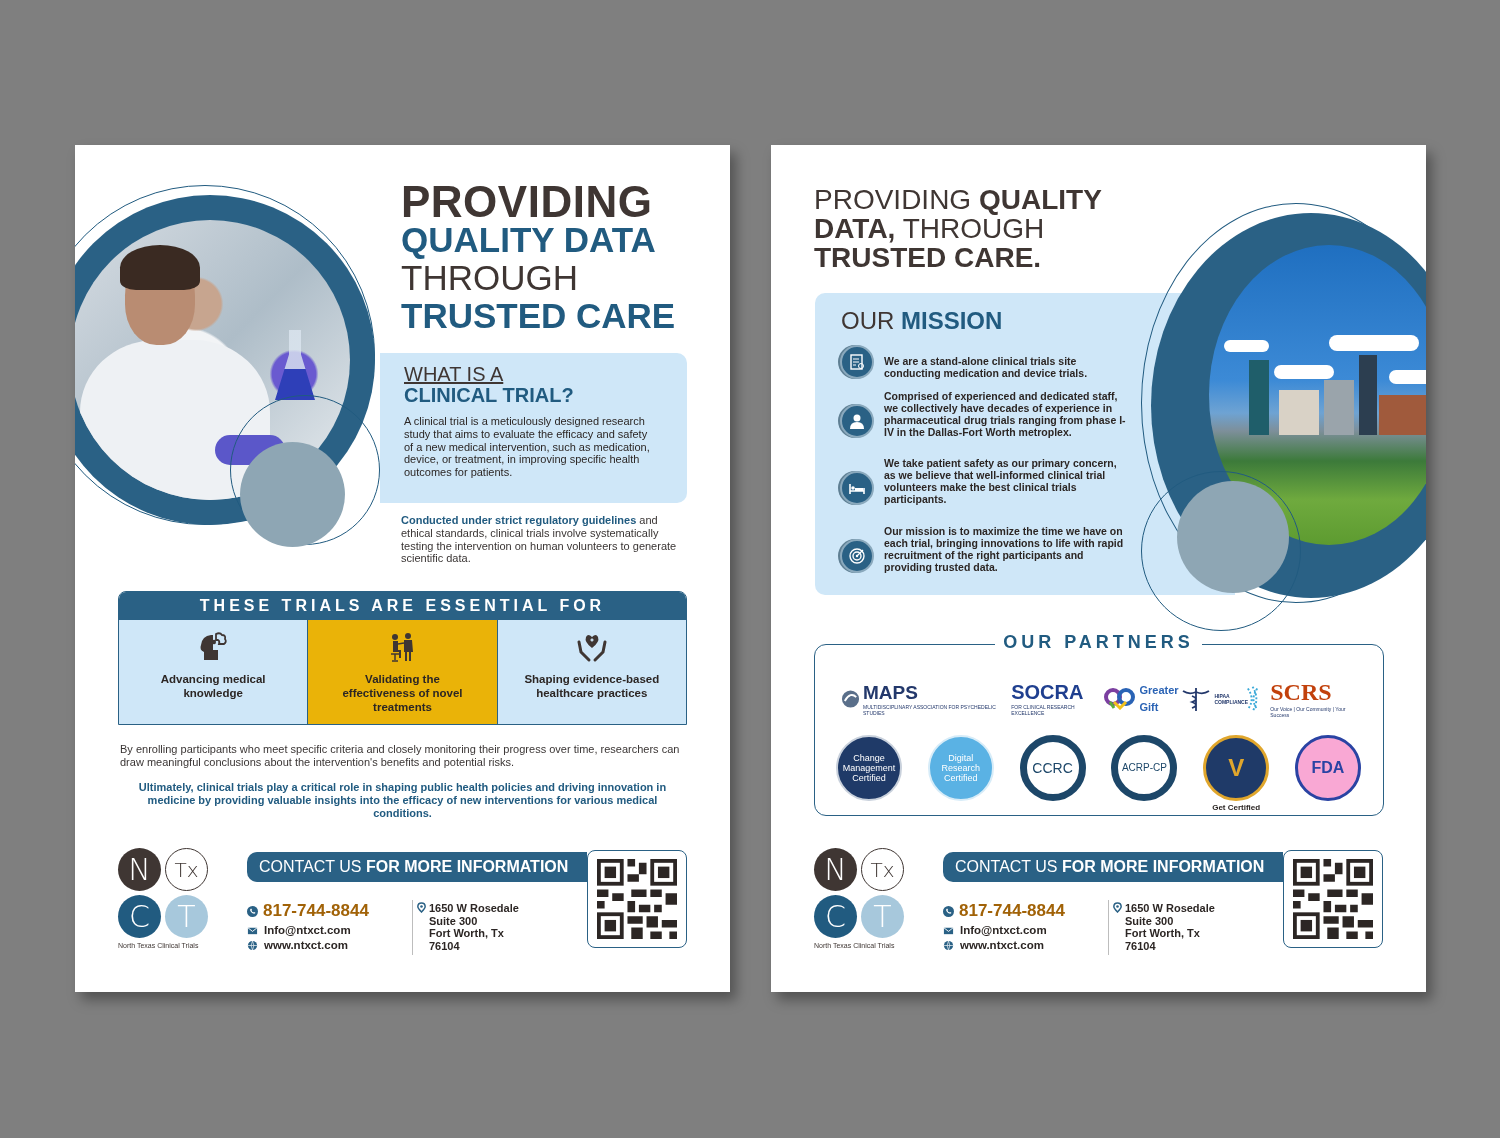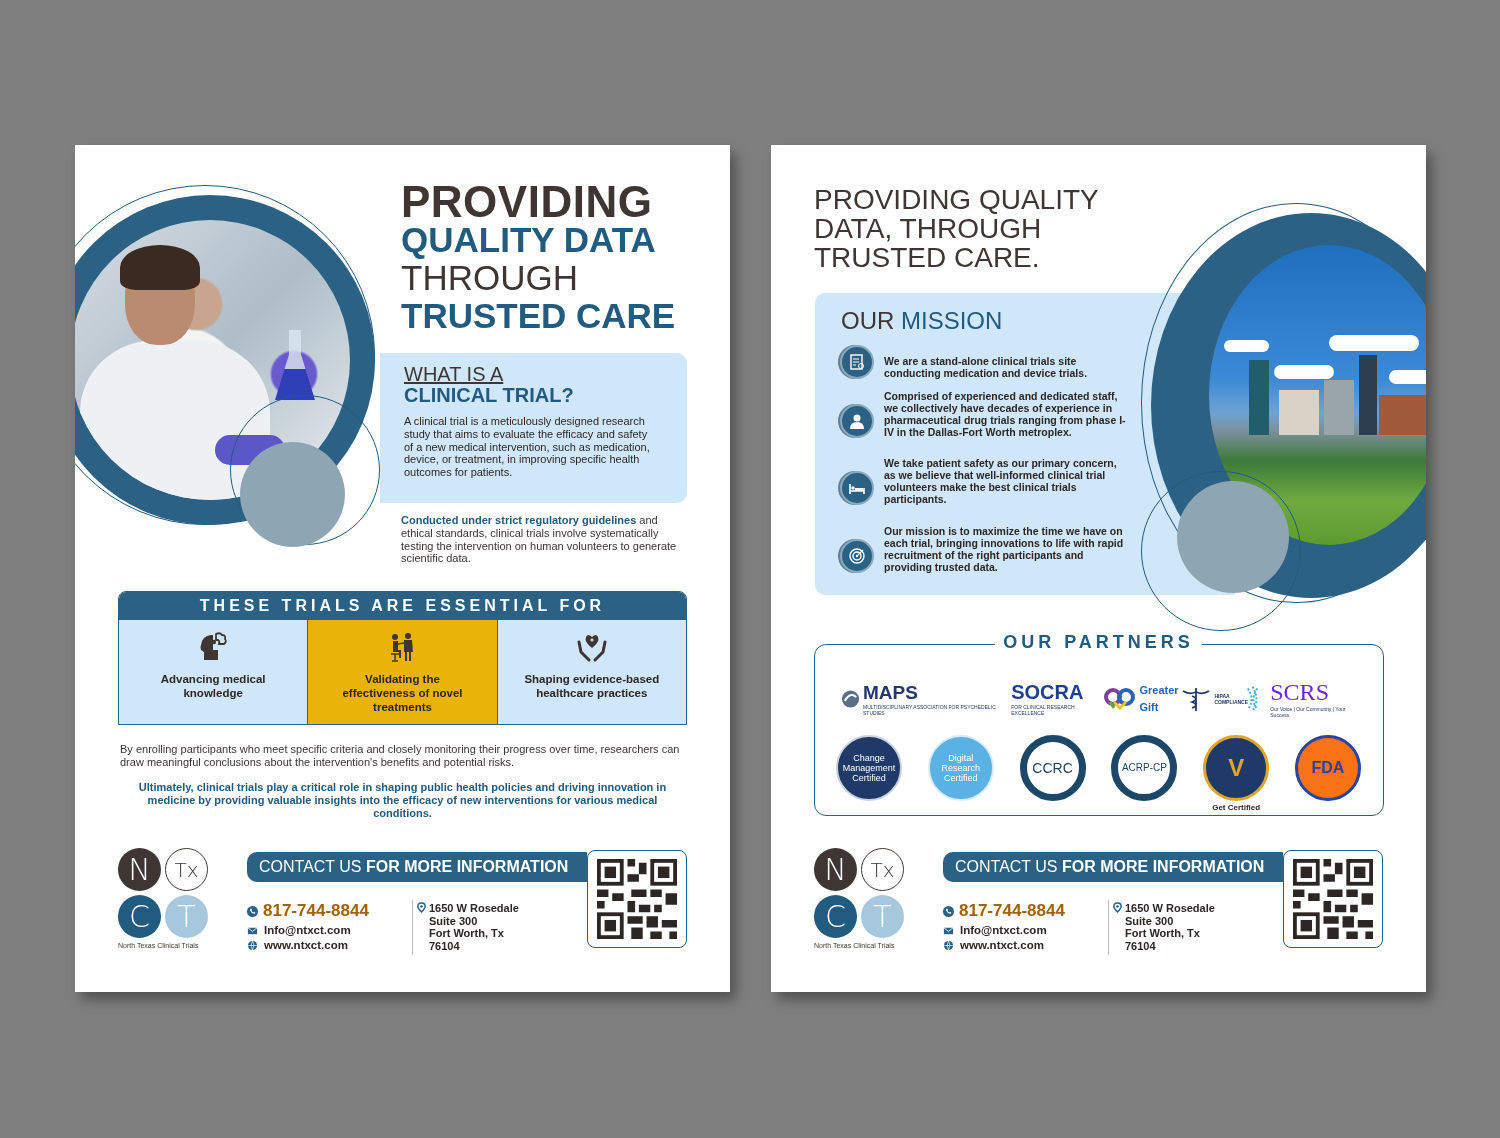--- a/index.html
+++ b/index.html
@@ -70,24 +70,24 @@
   .phone { font-size: 17px; font-weight: 700; color: #a16207; }
   .email-row { position: absolute; left: 172px; top: 779px; display: flex; align-items: center; gap: 6px; font-size: 11.5px; font-weight: 700; color: #2c2624; }
   .web-row { position: absolute; left: 172px; top: 794px; display: flex; align-items: center; gap: 6px; font-size: 11.5px; font-weight: 700; color: #2c2624; }
   .vdivider { position: absolute; left: 337px; top: 755px; width: 1px; height: 55px; background: #bdbdbd; }
   .addr { position: absolute; left: 354px; top: 757px; font-size: 11px; font-weight: 700; line-height: 12.7px; color: #2c2624; }
   .addr .pin { position: absolute; left: -13px; top: 0; }
   .ico-sm { width: 11px; height: 11px; display: inline-block; }
 
   
   .r-title { position: absolute; left: 43px; top: 40px; font-size: 28px; line-height: 29px; color: #3f3633; }
-  .r-title b { font-weight: 400; }
+  .r-title b { font-weight: 700; }
   .mission-box { position: absolute; left: 44px; top: 148px; width: 420px; height: 302px; background: #cfe7f8; border-radius: 10px 0 0 10px; }
   .mission-title { position: absolute; left: 70px; top: 162px; font-size: 24px; color: #3f3633; }
-  .mission-title b { color: #215b80; font-weight: 400; }
+  .mission-title b { color: #215b80; font-weight: 700; }
   .m-item { position: absolute; left: 69px; display: flex; align-items: flex-end; gap: 10px; }
   .m-icon { width: 34px; height: 34px; border-radius: 50%; background: #2a6185; border: 2px solid #8aa9bd; box-shadow: -2px 0 0 #5f7f93; display: flex; align-items: center; justify-content: center; flex-shrink: 0; }
   .m-text { font-size: 10.5px; line-height: 12px; font-weight: 700; color: #2c2624; width: 245px; font-weight: 600; }
 
   .city-ring-outer { position: absolute; left: 370px; top: 58px; width: 310px; height: 400px; border-radius: 50%; border: 1.5px solid #215b80; }
   .city-ring { position: absolute; left: 380px; top: 68px; width: 320px; height: 385px; border-radius: 50%; background: #2a6185; }
   .city-photo { position: absolute; left: 438px; top: 100px; width: 240px; height: 300px; border-radius: 50%; overflow: hidden;
     background: linear-gradient(180deg, #1f6fc0 0%, #3c8ad6 45%, #6ea3d3 56%, #7d8f9a 62%, #3c7a3a 72%, #6faa3e 85%, #5d9b30 100%); }
   .city-photo .cloud { position: absolute; background: #ffffff; border-radius: 20px; }
   .city-photo .bld { position: absolute; bottom: 110px; background: #2f5168; }
@@ -101,21 +101,21 @@
   .plogo { display: flex; align-items: center; gap: 3px; }
   .plogo .nm { font-weight: 700; color: #23386b; }
   .plogo .sub { font-size: 5px; color: #23386b; display: block; }
   .badges-row { position: absolute; left: 65px; top: 590px; width: 525px; display: flex; justify-content: space-between; align-items: flex-start; }
   .badge { width: 66px; height: 66px; border-radius: 50%; display: flex; align-items: center; justify-content: center; text-align: center; font-size: 9px; line-height: 10px; color: #ffffff; }
   .badge.cm { background: #1f3a68; border: 2px solid #c9d1dc; }
   .badge.dr { background: #5ab2e4; border: 2px solid #d7ecf8; }
   .badge.ccrc { background: #ffffff; border: 7px solid #1d4769; color: #1d4769; font-size: 14px; }
   .badge.acrp { background: #ffffff; border: 7px solid #1d4769; color: #1d4769; font-size: 10px; }
   .badge.vt { background: #1f3a68; border: 3px solid #e0a62c; color: #e0a62c; font-size: 24px; font-weight: 700; }
-  .badge.fda { background: #f97316; border: 3px solid #2a43a3; color: #2a43a3; font-size: 16px; font-weight: 700; }
+  .badge.fda { background: #f9a8d4; border: 3px solid #2a43a3; color: #2a43a3; font-size: 16px; font-weight: 700; }
   .badge-wrap { display: flex; flex-direction: column; align-items: center; }
   .badge-cap { font-size: 8px; font-weight: 700; color: #2c2624; margin-top: 2px; }
 </style>
 </head>
 <body>
 
 <div id="page-left" class="page">
   <div class="hero-ring-outer"></div>
   <div class="hero-ring"></div>
   <div class="hero-photo">
@@ -330,21 +330,21 @@
     <div class="plogo">
       <svg width="30" height="26" viewBox="0 0 30 26">
           <path d="M15 2 V25 M2 5 Q8 9 15 6 Q22 9 28 5 M11 10 Q19 13 11 16 Q19 19 11 22" stroke="#23386b" stroke-width="1.8" fill="none"></path>
         </svg>
       <span class="nm" style="font-size:5px;width:30px;">HIPAA COMPLIANCE</span>
     </div>
     <div class="plogo">
       <svg width="24" height="30" viewBox="0 0 24 30">
           <path d="M4 4 Q12 15 4 26 M9 2 Q17 15 9 28 M14 4 Q6 15 14 26" stroke="#3aa9d8" stroke-width="2" fill="none" stroke-dasharray="2 2"></path>
         </svg>
-      <div><span class="nm" style="font-size:24px;font-weight:400;color:#6d28d9;font-family:'Liberation Serif',serif;">SCRS</span><span class="sub">Our Voice | Our Community | Your Success</span></div>
+      <div><span class="nm" style="font-size:24px;font-weight:700;color:#c2410c;font-family:'Liberation Serif',serif;">SCRS</span><span class="sub">Our Voice | Our Community | Your Success</span></div>
     </div>
   </div>
 
   <div class="badges-row">
     <div class="badge-wrap">
         <div class="badge cm">Change Management Certified</div>
       </div>
     <div class="badge-wrap">
         <div class="badge dr">Digital Research Certified</div>
       </div>

